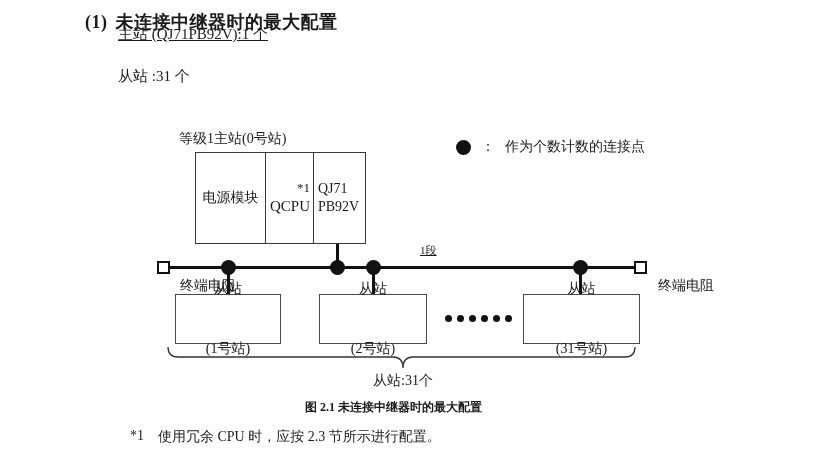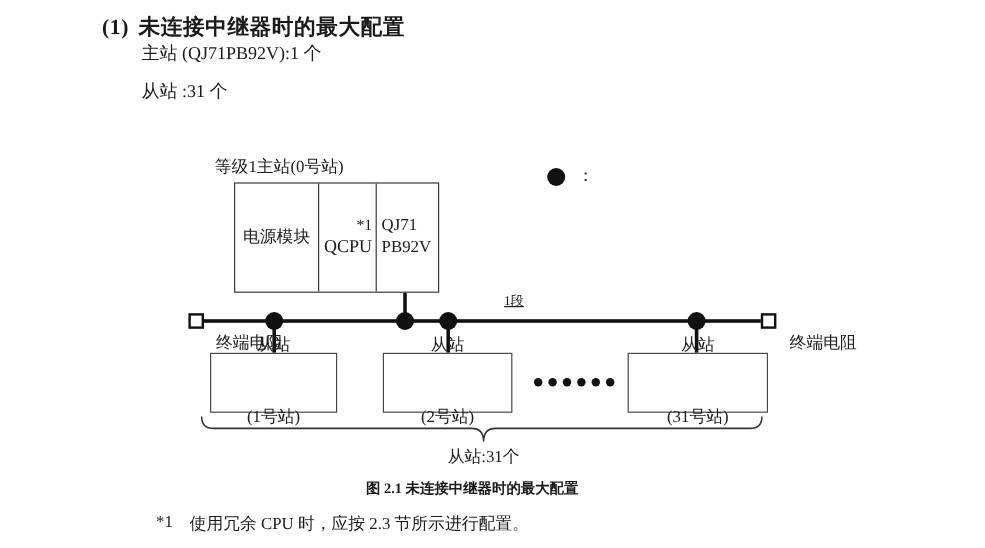--- a/index.html
+++ b/index.html
@@ -19,21 +19,21 @@
     font-size: 18px; font-weight: bold;
     letter-spacing: 0.5px;
     white-space: nowrap;
   }
   .doc-title .num { margin-right: 8px; }
   .spec-line {
     left: 118px;
     font-size: 15px;
     white-space: nowrap;
   }
-  .spec-master { top: 35px; }
+  .spec-master { top: 25px; text-decoration: underline; }
   .spec-slave  { top: 67px; }
 
   
   .master-label {
     left: 179px; top: 130px;
     font-size: 14px; white-space: nowrap;
   }
   .master-box {
     left: 195px; top: 152px;
     width: 171px; height: 92px;
@@ -174,20 +174,21 @@
   </div>
   <div class="mcell cell-pb">
     <span>QJ71</span>
     <span>PB92V</span>
   </div>
 </div>
 
 <div class="abs legend">
   <span class="legend-dot"></span>
   <span class="legend-sep">：</span>
+  <span>作为个数计数的连接点</span>
 </div>
 
 <div class="abs bus-line"></div>
 <div class="abs vline drop-master"></div>
 <div class="abs vline drop-s1"></div>
 <div class="abs vline drop-s2"></div>
 <div class="abs vline drop-s31"></div>
 
 <div class="abs conn-dot cd1"></div>
 <div class="abs conn-dot cd2"></div>

